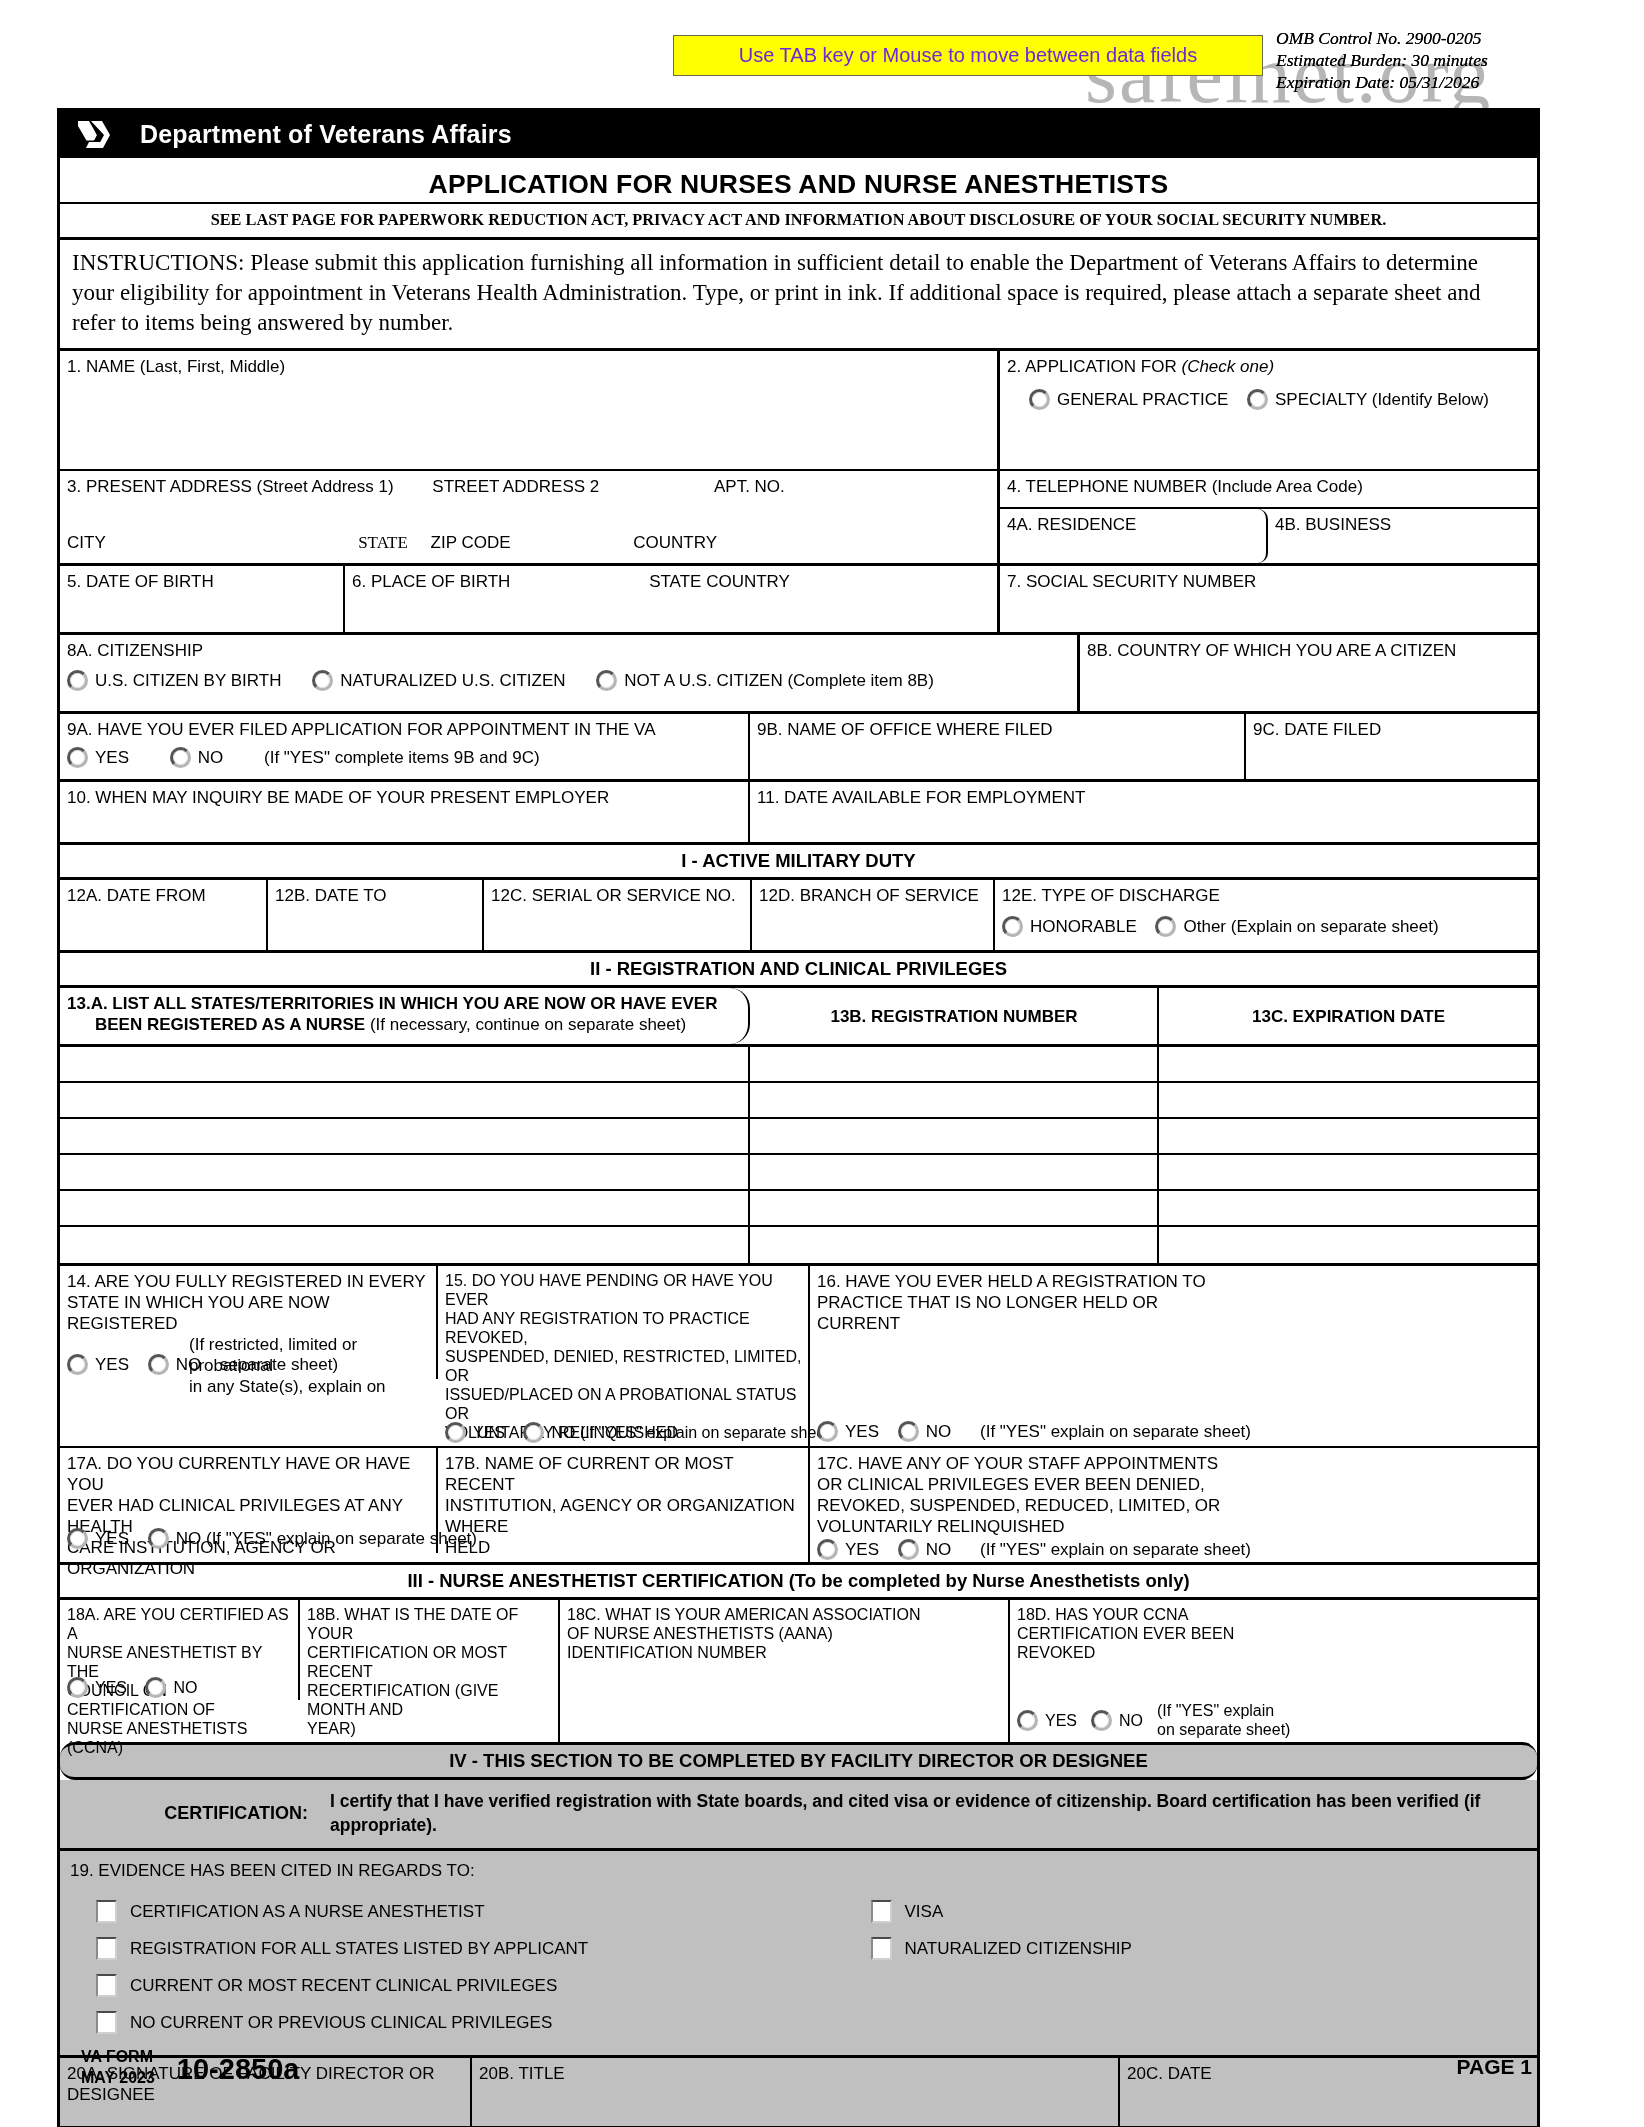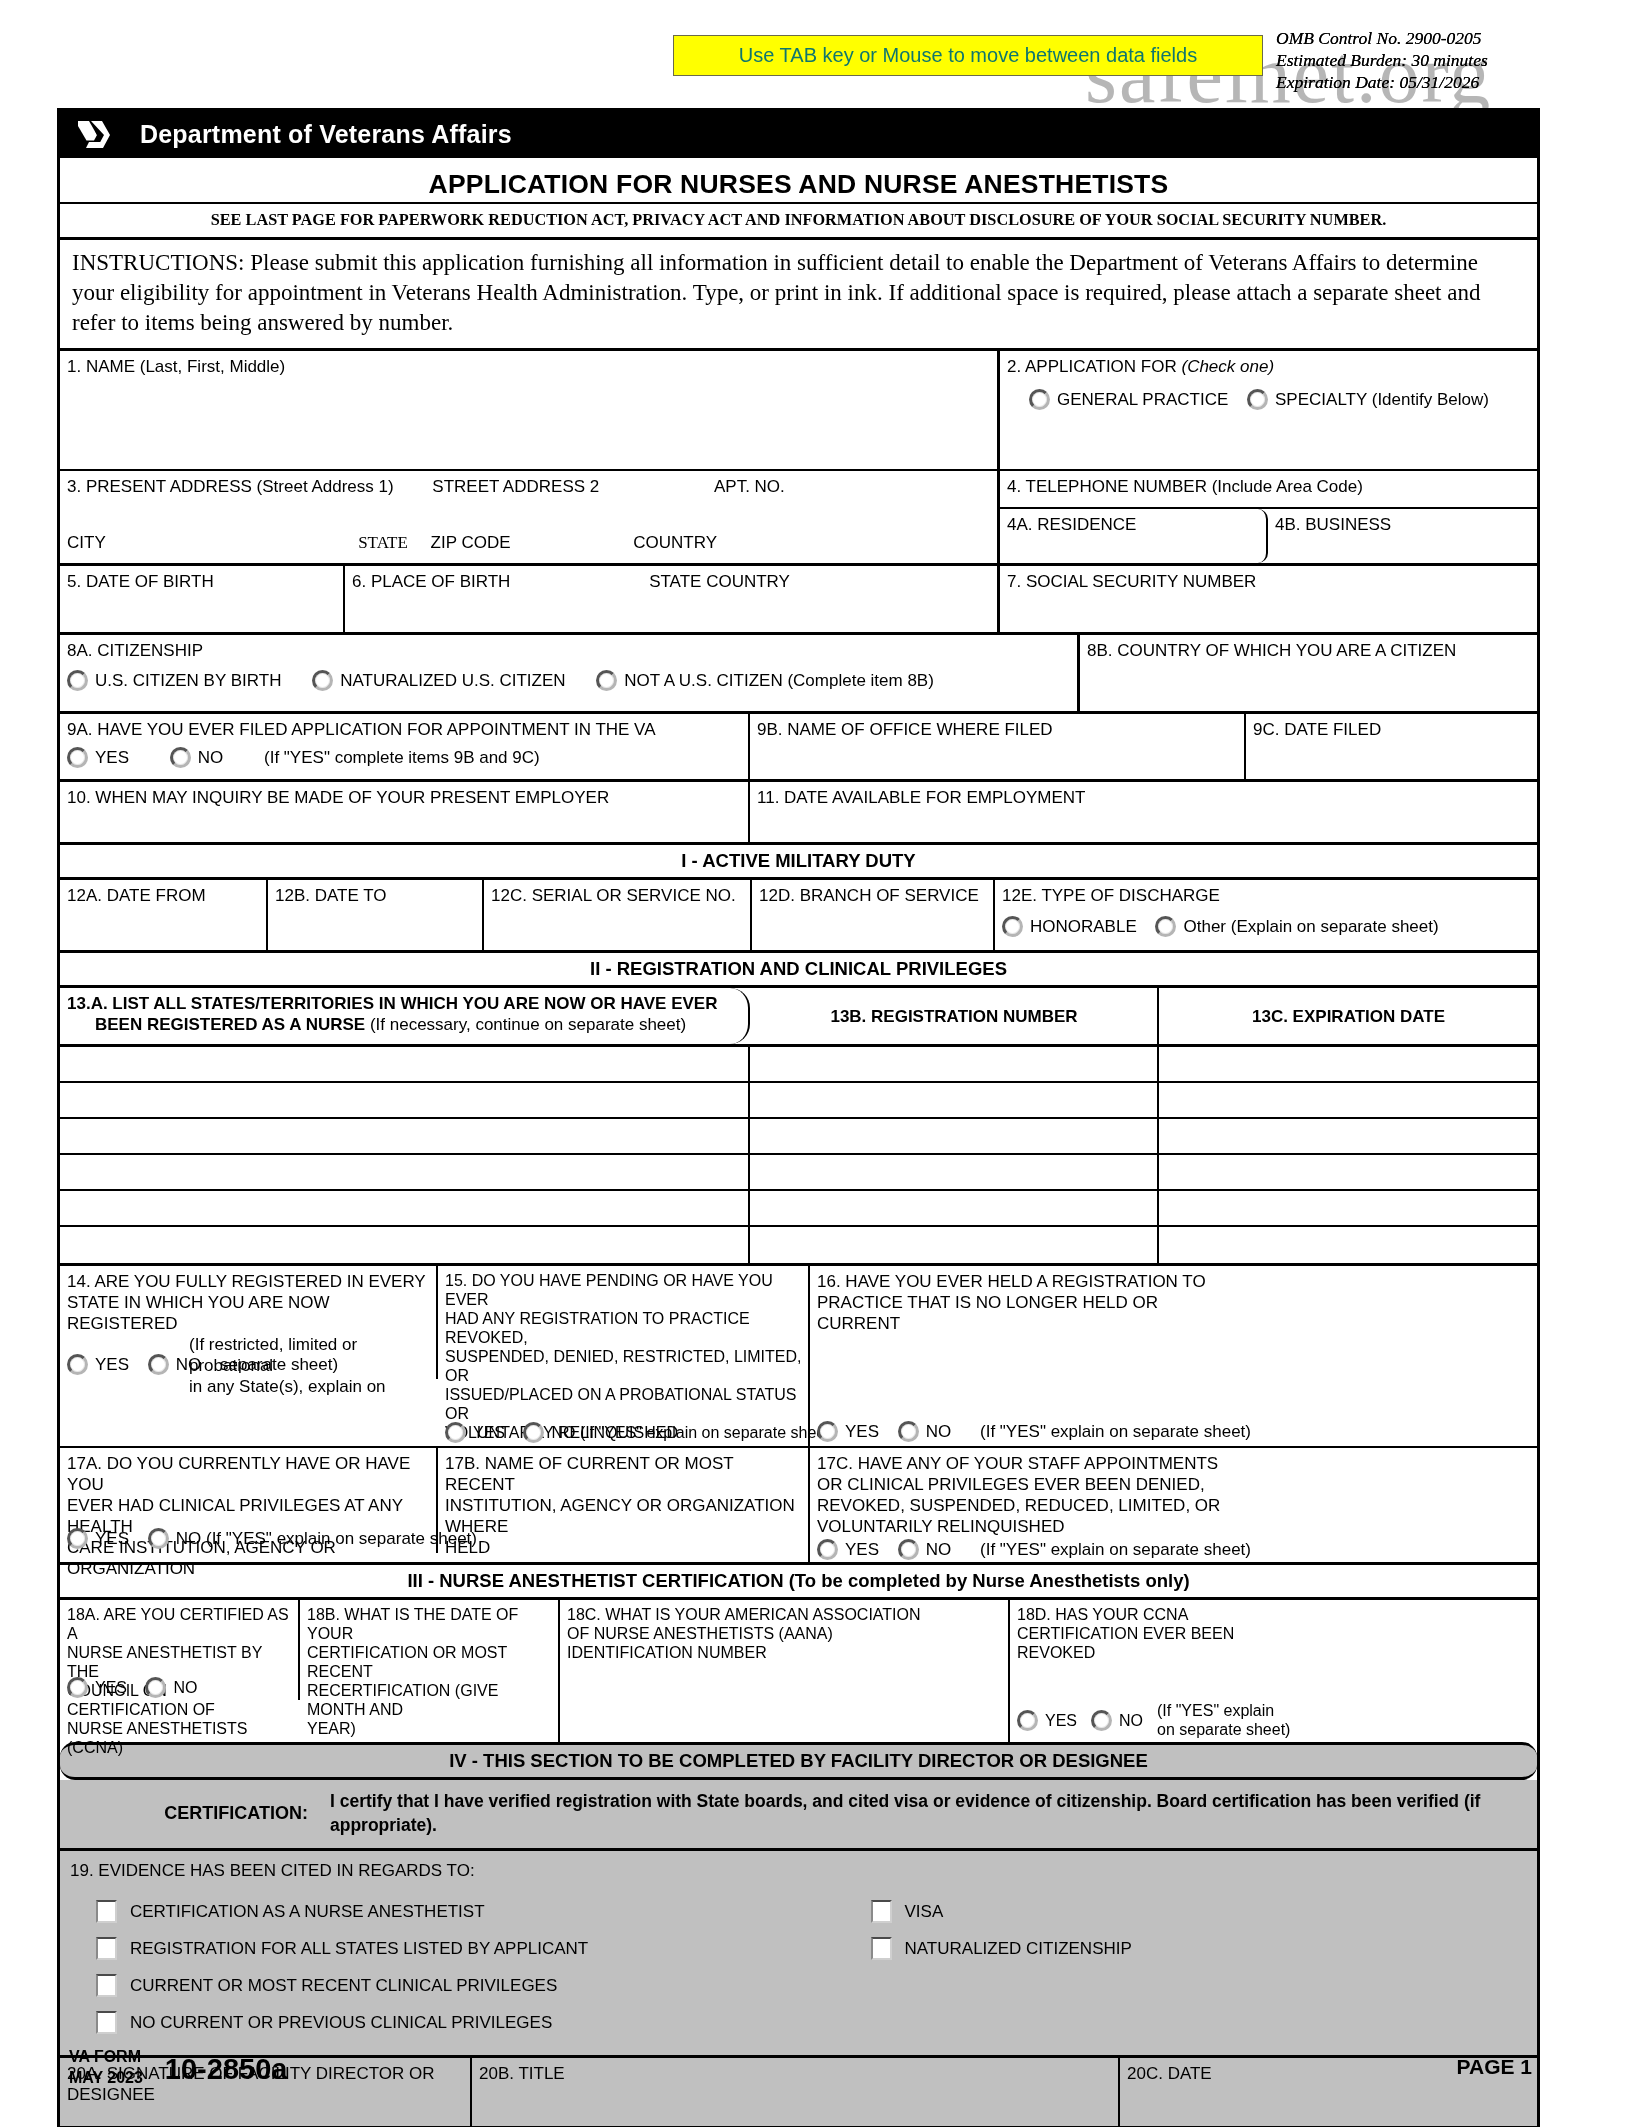--- a/index.html
+++ b/index.html
@@ -39,21 +39,21 @@
     z-index: 2;
   }
   .tabhint {
     position: absolute;
     left: 673px; top: 35px;
     width: 590px; height: 41px;
     background: #ffff00;
     border: 1px solid #6b6b4a;
     display: flex; align-items: center; justify-content: center;
     font-size: 20px;
-    color: #0f766e;
+    color: #6d28d9;
     z-index: 3;
   }
   .omb {
     position: absolute;
     left: 1276px; top: 27px;
     font-family: "Liberation Serif", serif;
     font-style: italic;
     font-size: 17.5px;
     line-height: 22px;
     white-space: nowrap;
@@ -216,20 +216,21 @@
   .sigrow .cell { font-size: 17px; }
 
   
   .footer {
     position: absolute;
     left: 57px; top: 2046px;
     width: 1483px;
     display: flex;
     align-items: flex-start;
     z-index: 2;
+    padding-left: 12px;
   }
   .vaform {
     font-size: 16px;
     line-height: 21px;
     font-weight: bold;
     padding-left: 12px;
   }
   .formno {
     font-size: 29px;
     font-weight: bold;

